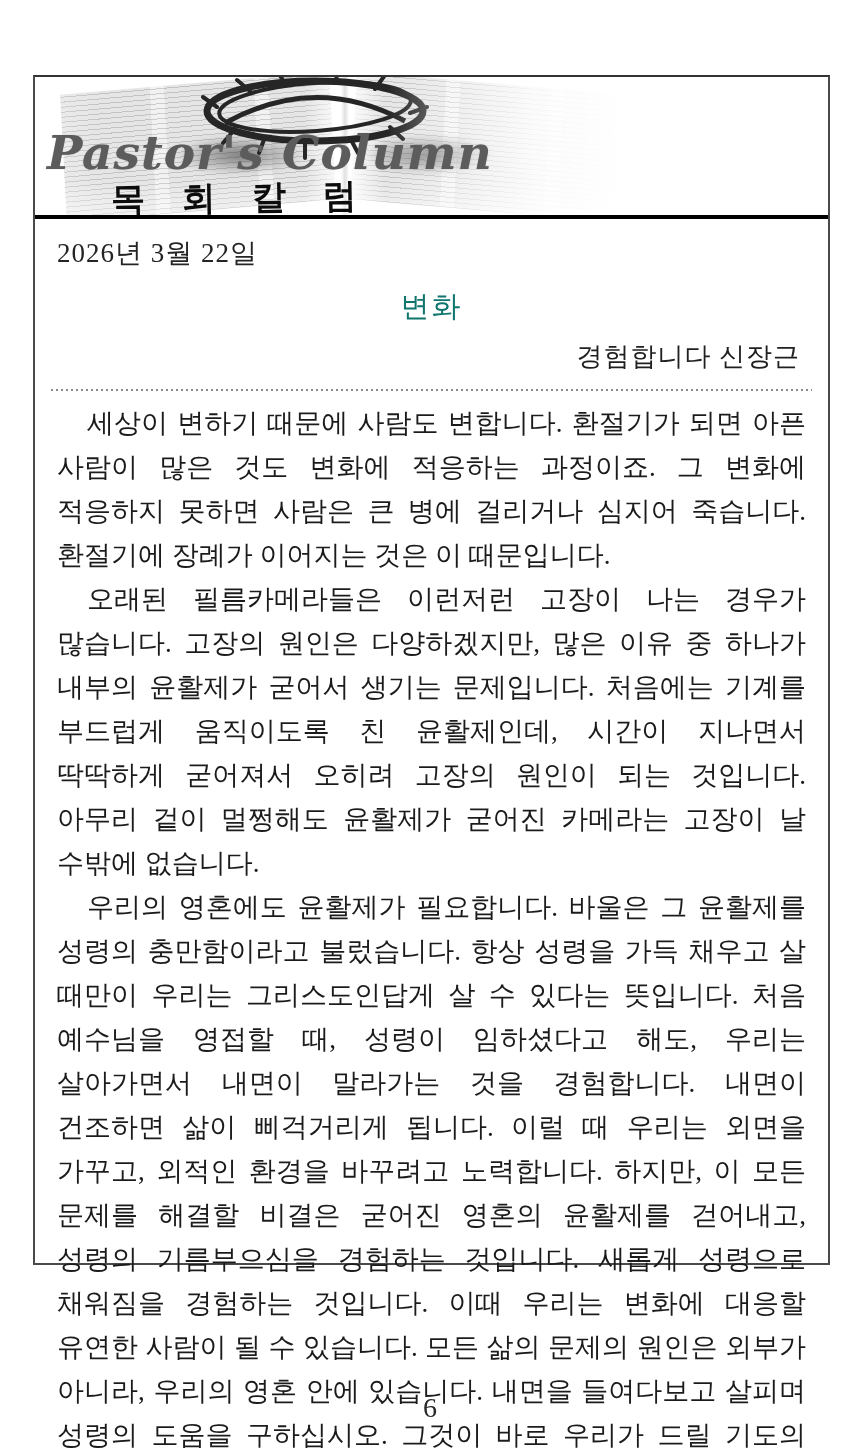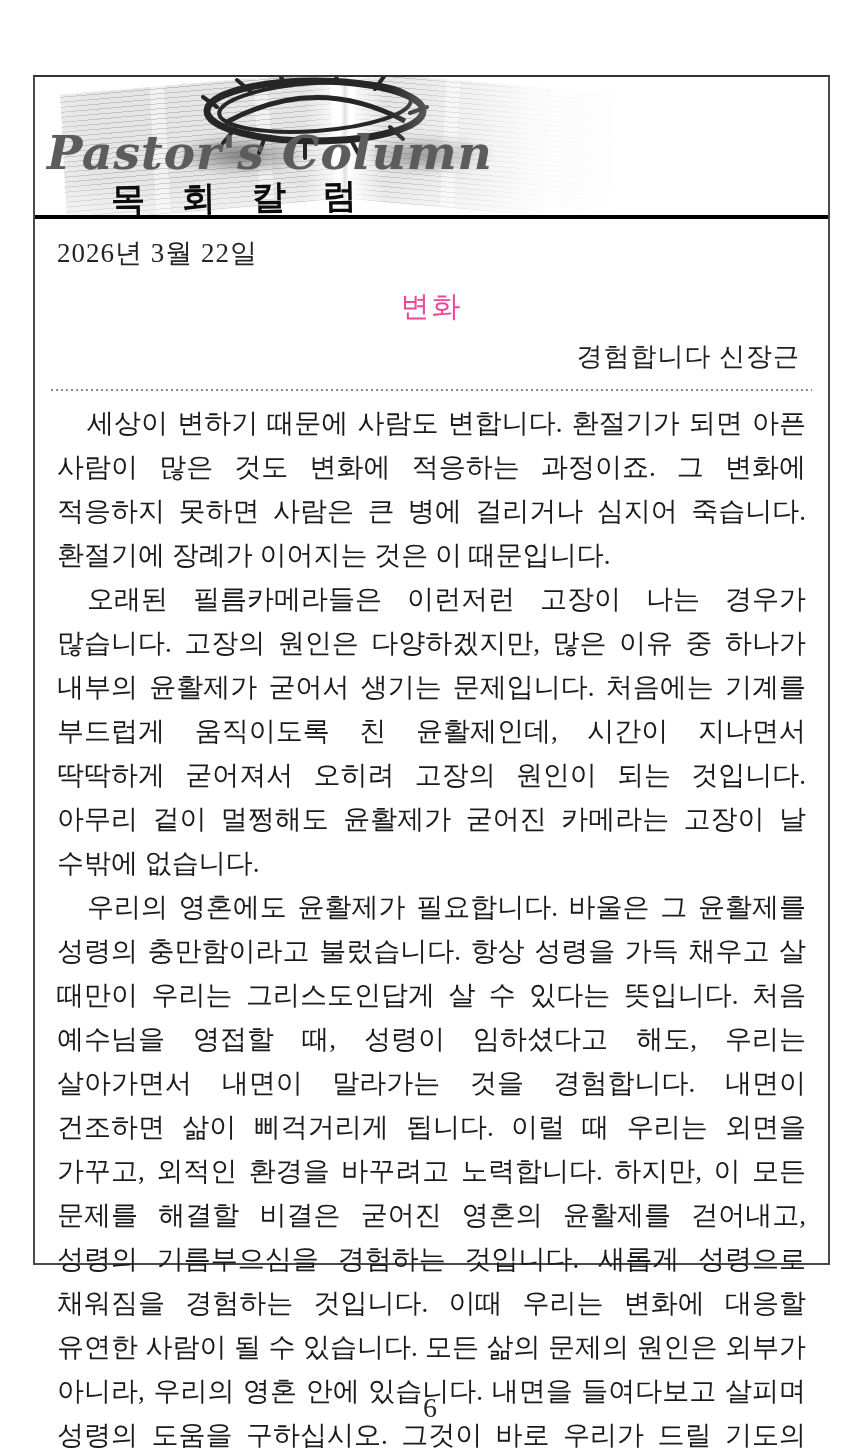--- a/index.html
+++ b/index.html
@@ -100,21 +100,21 @@
   .date {
     font-size: 27px;
     color: #242424;
     margin-top: 8px;
     letter-spacing: 1px;
   }
   .article-title {
     text-align: center;
     font-size: 29px;
     font-weight: normal;
-    color: #ec4899;
+    color: #0f766e;
     margin: 16px 0 0 0;
     letter-spacing: 2px;
   }
   .author {
     text-align: right;
     font-size: 26px;
     color: #202020;
     margin: 12px 6px 0 0;
     letter-spacing: 1px;
   }

